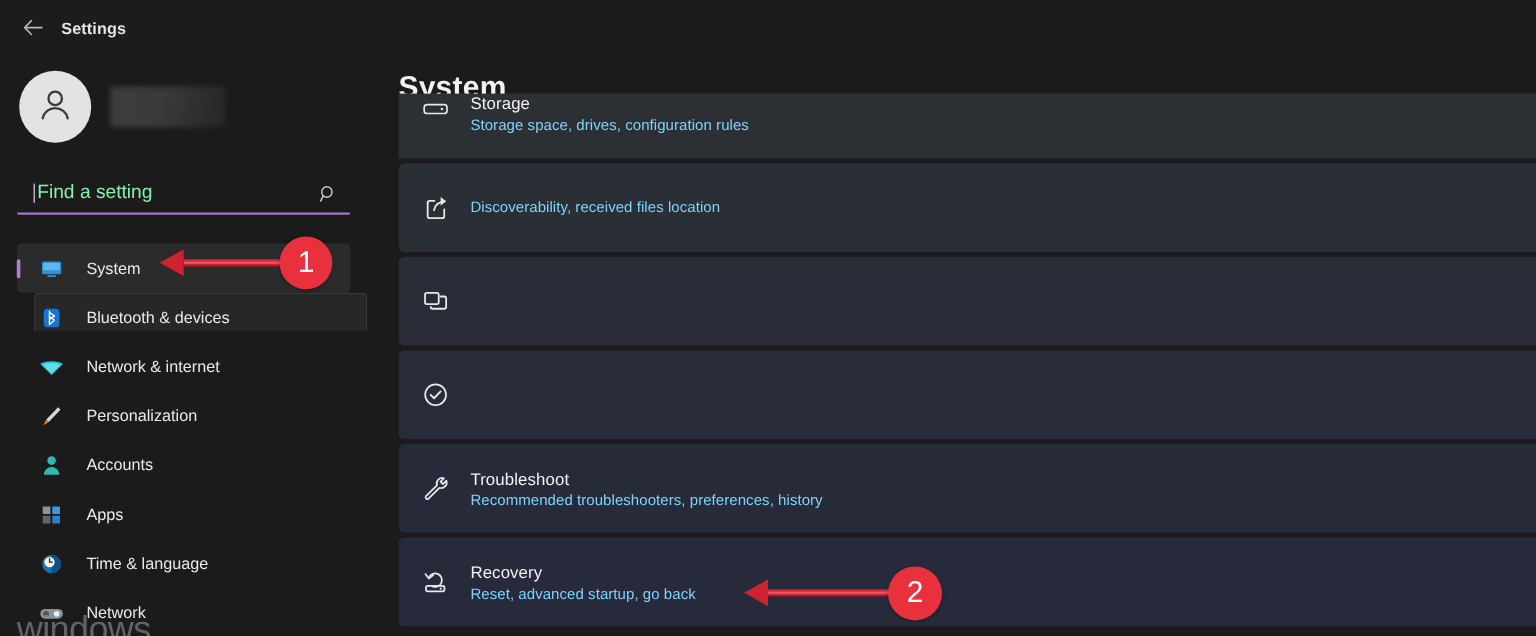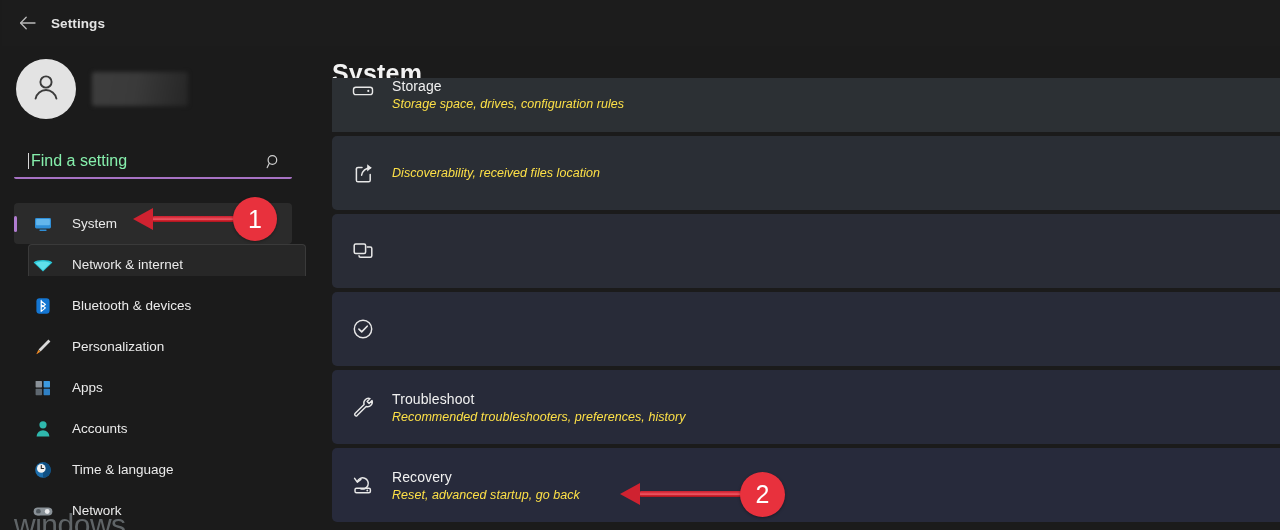--- a/index.html
+++ b/index.html
@@ -187,23 +187,22 @@
   }
   .card-text { margin-left: 16px; }
   .card-title {
     font-size: 14px;
     color: #f1f1f1;
     letter-spacing: .1px;
     margin-bottom: 3px;
   }
   .card-sub {
     font-size: 12.5px;
-    color: #fde047;
+    color: #7dd3fc;
     letter-spacing: .05px;
-    font-style: italic;
   }
   
   .card.clipped {
     height: 54px;
     margin-top: -20px;
     align-items: flex-start;
     padding-bottom: 3px;
     border-radius: 0;
   }
   .card.clipped .card-ico { margin-bottom: 1px; }
@@ -304,69 +303,69 @@
             <rect x="2" y="4" width="16" height="10.5" rx="1.4" fill="#2f8fd8"></rect>
             <rect x="3.1" y="5.1" width="13.8" height="6.1" rx=".8" fill="#63b6ec"></rect>
             <rect x="6.4" y="15.4" width="7.2" height="1.5" rx=".7" fill="#2f8fd8"></rect>
           </svg>
         </div>
         <div class="nav-label">System</div>
       </div>
 
       <div class="nav-item">
         <div class="nav-ico">
+          <svg width="20" height="20" viewBox="0 0 20 20">
+            <rect x="3.4" y="2.2" width="13.2" height="15.6" rx="3.2" fill="#1476d2"></rect>
+            <path d="M8.2 5.2 L12.4 8.4 L8.2 11.2 L8.2 4.4 L8.2 15.4 L12.4 11.9 L8.2 8.7" fill="none" stroke="#ffffff" stroke-width="1.15" stroke-linejoin="round" stroke-linecap="round"></path>
+          </svg>
+        </div>
+        <div class="nav-label">Bluetooth &amp; devices</div>
+      </div>
+
+      <div class="nav-item">
+        <div class="nav-ico">
           <svg width="22" height="20" viewBox="0 0 22 20">
             <path d="M1.6 7.4 C5 4.2 17 4.2 20.4 7.4 L11 16.6 Z" fill="#29c5d6"></path>
             <path d="M3.6 8.2 C6.4 5.9 15.6 5.9 18.4 8.2 L11 15.3 Z" fill="#5fe0ea"></path>
           </svg>
         </div>
         <div class="nav-label">Network &amp; internet</div>
       </div>
 
       <div class="nav-item">
         <div class="nav-ico">
           <svg width="20" height="20" viewBox="0 0 20 20">
-            <rect x="3.4" y="2.2" width="13.2" height="15.6" rx="3.2" fill="#1476d2"></rect>
-            <path d="M8.2 5.2 L12.4 8.4 L8.2 11.2 L8.2 4.4 L8.2 15.4 L12.4 11.9 L8.2 8.7" fill="none" stroke="#ffffff" stroke-width="1.15" stroke-linejoin="round" stroke-linecap="round"></path>
-          </svg>
-        </div>
-        <div class="nav-label">Bluetooth &amp; devices</div>
-      </div>
-
-      <div class="nav-item">
-        <div class="nav-ico">
-          <svg width="20" height="20" viewBox="0 0 20 20">
             <path d="M15.4 2.4 L17.4 4.4 L7.6 14.6 L5.6 12.6 Z" fill="#d8d8d8"></path>
             <path d="M5.4 12.8 L7.4 14.8 L3.4 17.2 Z" fill="#f0932b"></path>
             <path d="M3.5 17.1 L4.7 14.9 L5.4 15.7 Z" fill="#e06a1b"></path>
           </svg>
         </div>
         <div class="nav-label">Personalization</div>
+      </div>
+
+      <div class="nav-item">
+        <div class="nav-ico">
+          <svg width="20" height="20" viewBox="0 0 20 20">
+            <circle cx="10" cy="5.8" r="3.6" fill="#2fb8ad"></circle>
+            <path d="M3.6 17.6 a6.4 6.4 0 0 1 12.8 0 Z" fill="#2fb8ad"></path>
+          </svg>
+        </div>
+        <div class="nav-label">Accounts</div>
       </div>
 
       <div class="nav-item">
         <div class="nav-ico">
           <svg width="20" height="20" viewBox="0 0 20 20">
             <rect x="2.6" y="3.0" width="6.4" height="6.4" rx=".6" fill="#8b9299"></rect>
             <rect x="10.6" y="3.0" width="6.4" height="6.4" rx=".6" fill="#3c9ae0"></rect>
             <rect x="2.6" y="10.8" width="6.4" height="6.4" rx=".6" fill="#5e676f"></rect>
             <rect x="10.6" y="10.8" width="6.4" height="6.4" rx=".6" fill="#2f80c4"></rect>
           </svg>
         </div>
         <div class="nav-label">Apps</div>
-      </div>
-
-      <div class="nav-item">
-        <div class="nav-ico">
-          <svg width="20" height="20" viewBox="0 0 20 20">
-            <circle cx="10" cy="5.8" r="3.6" fill="#2fb8ad"></circle>
-            <path d="M3.6 17.6 a6.4 6.4 0 0 1 12.8 0 Z" fill="#2fb8ad"></path>
-          </svg>
-        </div>
-        <div class="nav-label">Accounts</div>
       </div>
 
       <div class="nav-item">
         <div class="nav-ico">
           <svg width="20" height="20" viewBox="0 0 20 20">
             <circle cx="10" cy="10" r="7.8" fill="#1d6fae"></circle>
             <path d="M10 2.2 a7.8 7.8 0 0 1 0 15.6 Z" fill="#0f4f82"></path>
             <circle cx="8.3" cy="8.4" r="4.3" fill="#f2f2f2"></circle>
             <path d="M8.3 5.6 V8.5 H10.6" fill="none" stroke="#2a2a2a" stroke-width="1.1" stroke-linecap="round"></path>
           </svg>

